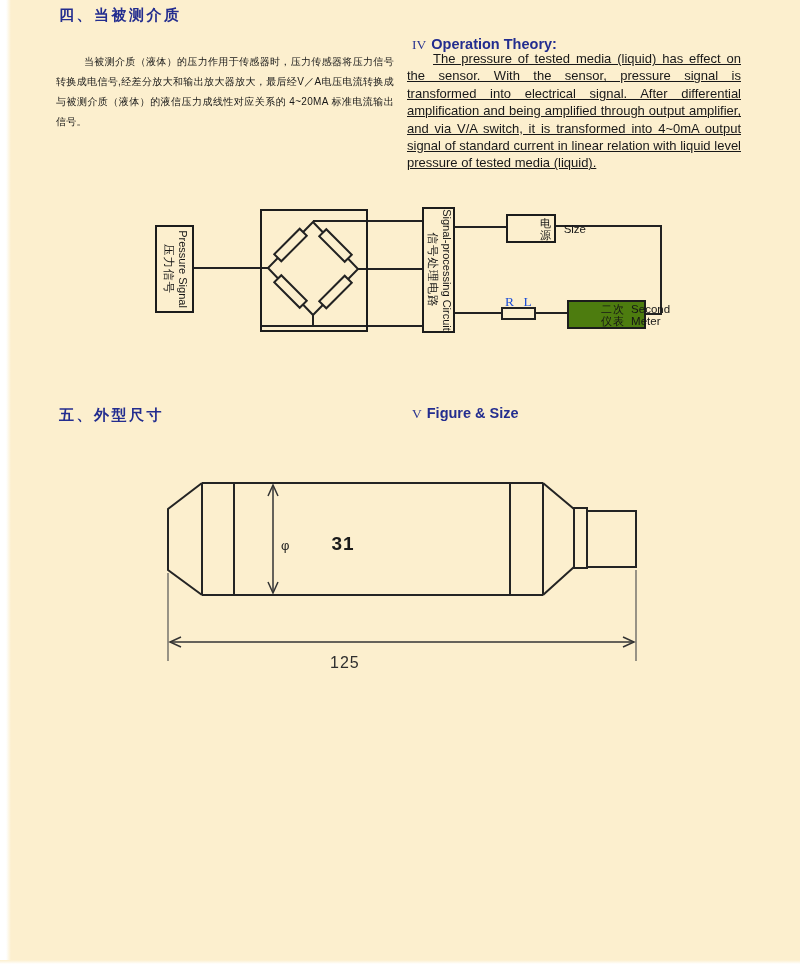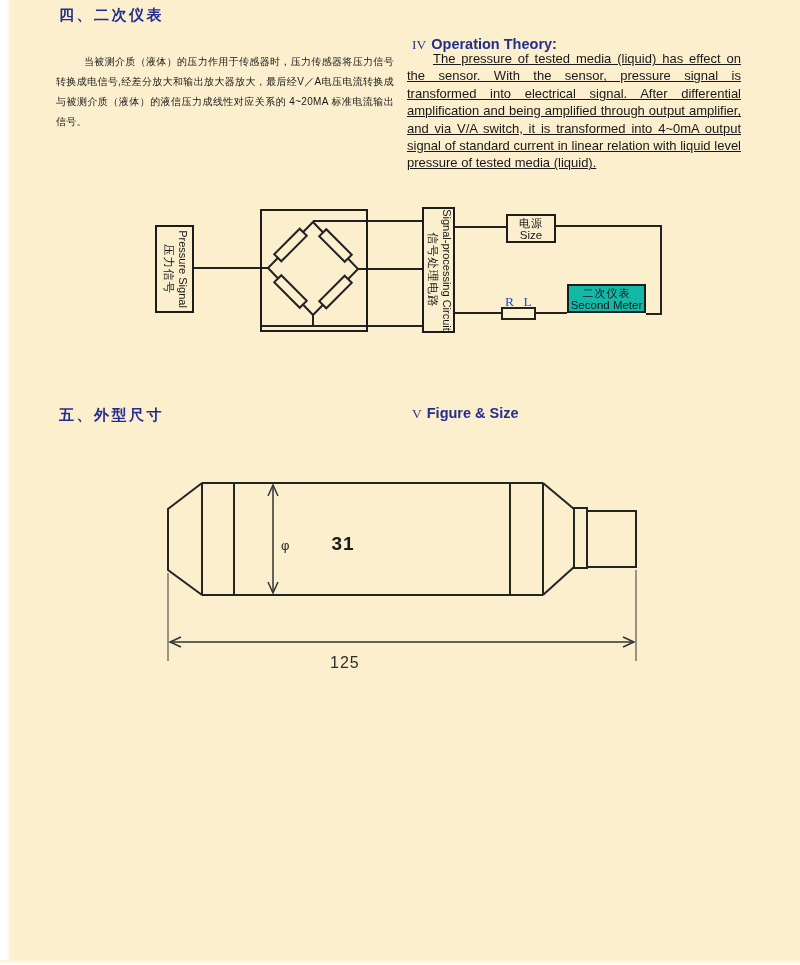--- a/index.html
+++ b/index.html
@@ -45,33 +45,33 @@
     text-indent:26px; color:#181818;text-decoration:underline;
   }
   .dbox {
     position:absolute; border:2px solid #1c1c1c; box-sizing:border-box;
     background:transparent;
   }
   #pressure-box { left:155px; top:225px; width:39px; height:88px; }
   #bridge-box   { left:260px; top:209px; width:108px; height:123px; }
   #signal-box   { left:422px; top:207px; width:33px;  height:126px; background:#fcefce; }
   #power-box    { left:506px; top:214px; width:50px;  height:29px;  background:#fcefce; }
-  #meter-box    { left:567px; top:284px; width:79px;  height:29px;  background:#14b8a6; }
+  #meter-box    { left:567px; top:300px; width:79px;  height:29px;  background:#4d7c0f; }
   .rot {
     position:absolute; left:50%; top:50%;
     transform:translate(-50%,-50%) rotate(90deg);
     text-align:center; white-space:nowrap;
   }
   #pressure-box .rot { width:84px; }
   #signal-box .rot   { width:122px; }
   .rot .line-en { font-size:11px; line-height:14px; }
   .rot .line-zh { font-size:11.5px; line-height:15px; letter-spacing:1px; }
   .cbox-inner {
-    width:100%; height:100%; display:flex; flex-direction:column;
-    align-items:center; justify-content:center;
+    width:100%; height:100%; display:flex; flex-direction:row;
+    align-items:center; justify-content:center;padding-left:32px;
   }
   .cbox-inner .line-zh { font-size:11px; line-height:12px; letter-spacing:1px; }
   .cbox-inner .line-en { font-size:11.5px; line-height:12px; }
   #rl-label {
     position:absolute; left:505px; top:294px;
     font-family:"Liberation Serif", serif; font-size:13.5px;
     color:#1d4ed8; letter-spacing:3px; white-space:nowrap;
   }
   #phi-label {
     position:absolute; left:281px; top:533px; white-space:nowrap; color:#1a1a1a;
@@ -122,21 +122,21 @@
   <path class="dim" d="M268 496 L273 485 L278 496 M268 582 L273 593 L278 582"></path>
 
   <path class="ext" d="M168 573 V661 M636 570 V661"></path>
   <path class="dim" d="M171 642 H633"></path>
   <path class="dim" d="M181 637 L170 642 L181 647 M623 637 L634 642 L623 647"></path>
 </svg>
 
 <div class="strip-left"></div>
 <div class="strip-bottom"></div>
 
-<div id="h4-zh" class="heading-zh">四、二次仪表</div>
+<div id="h4-zh" class="heading-zh">四、当被测介质</div>
 <div id="h4-en" class="heading-en">
   <span class="numeral">IV</span><span>Operation Theory:</span>
 </div>
 
 <div class="para-zh">当被测介质（液体）的压力作用于传感器时，压力传感器将压力信号转换成电信号,经差分放大和输出放大器放大，最后经V／A电压电流转换成与被测介质（液体）的液信压力成线性对应关系的 4~20MA 标准电流输出信号。</div>
 <div class="para-en">The pressure of tested media (liquid) has effect on the sensor. With the sensor, pressure signal is transformed into electrical signal. After differential amplification and being amplified through output amplifier, and via V/A switch, it is transformed into 4~0mA output signal of standard current in linear relation with liquid level pressure of tested media (liquid).</div>
 
 <div id="pressure-box" class="dbox">
   <div class="rot">
     <div class="line-en">Pressure Signal</div>

